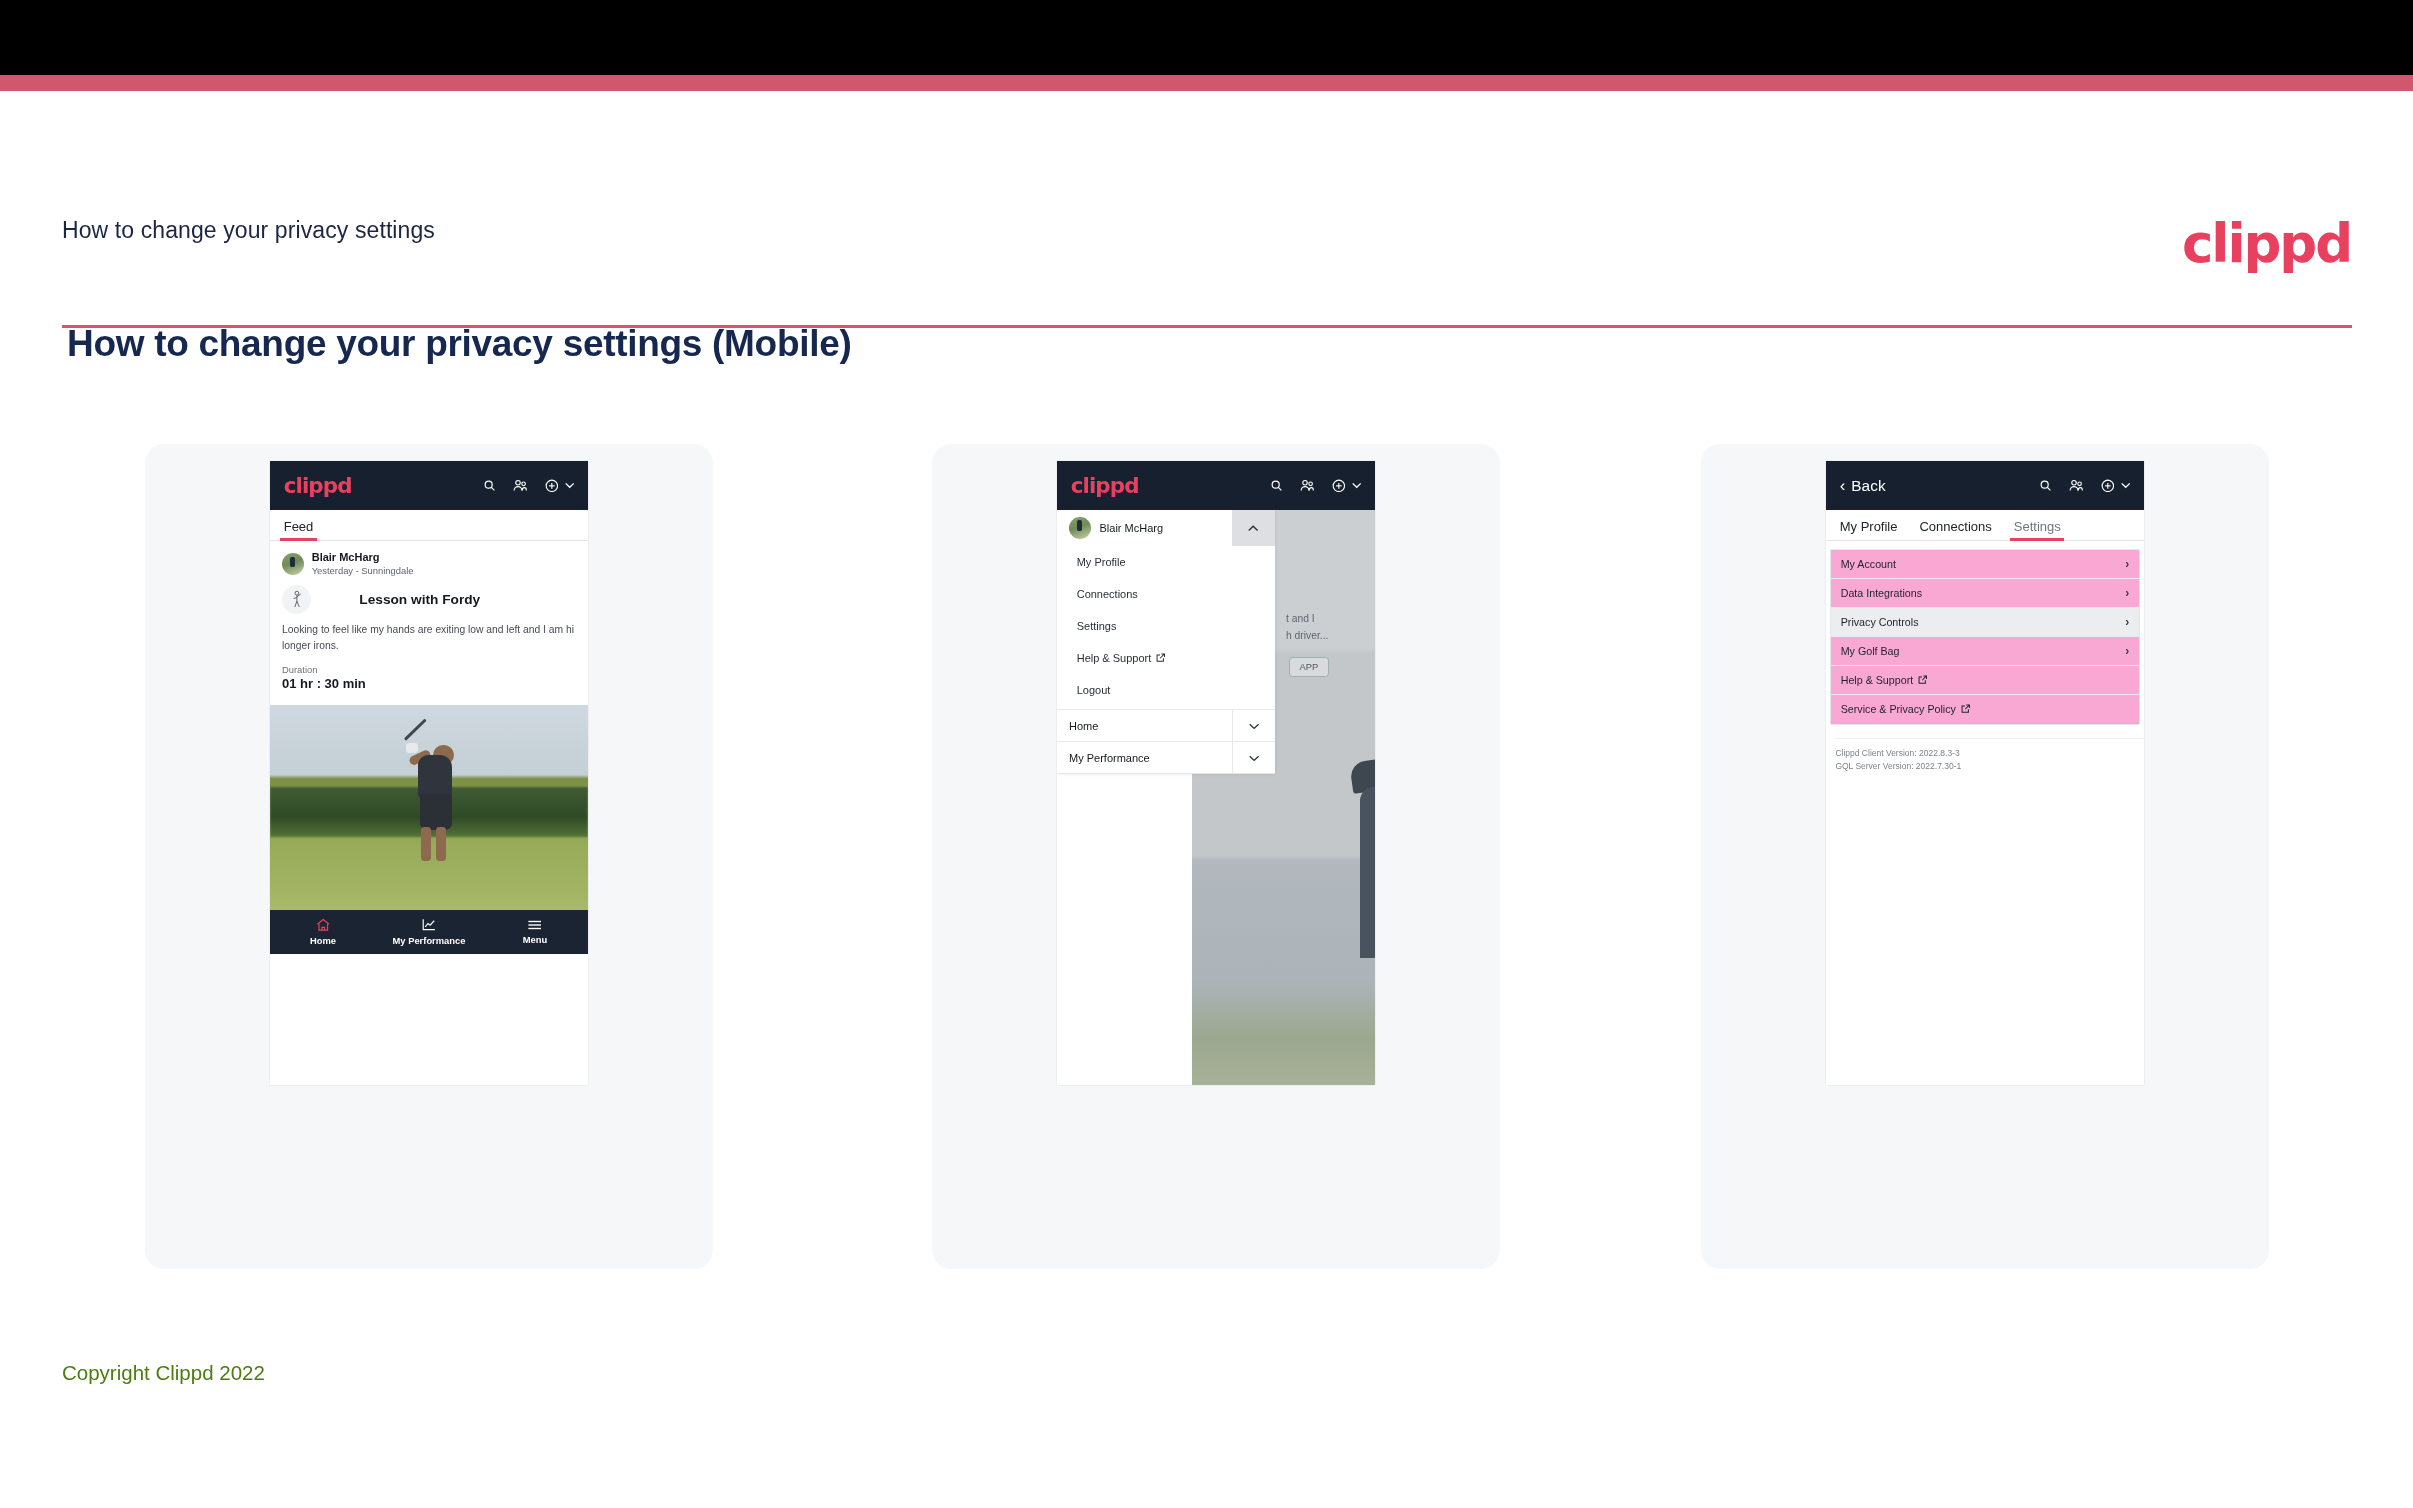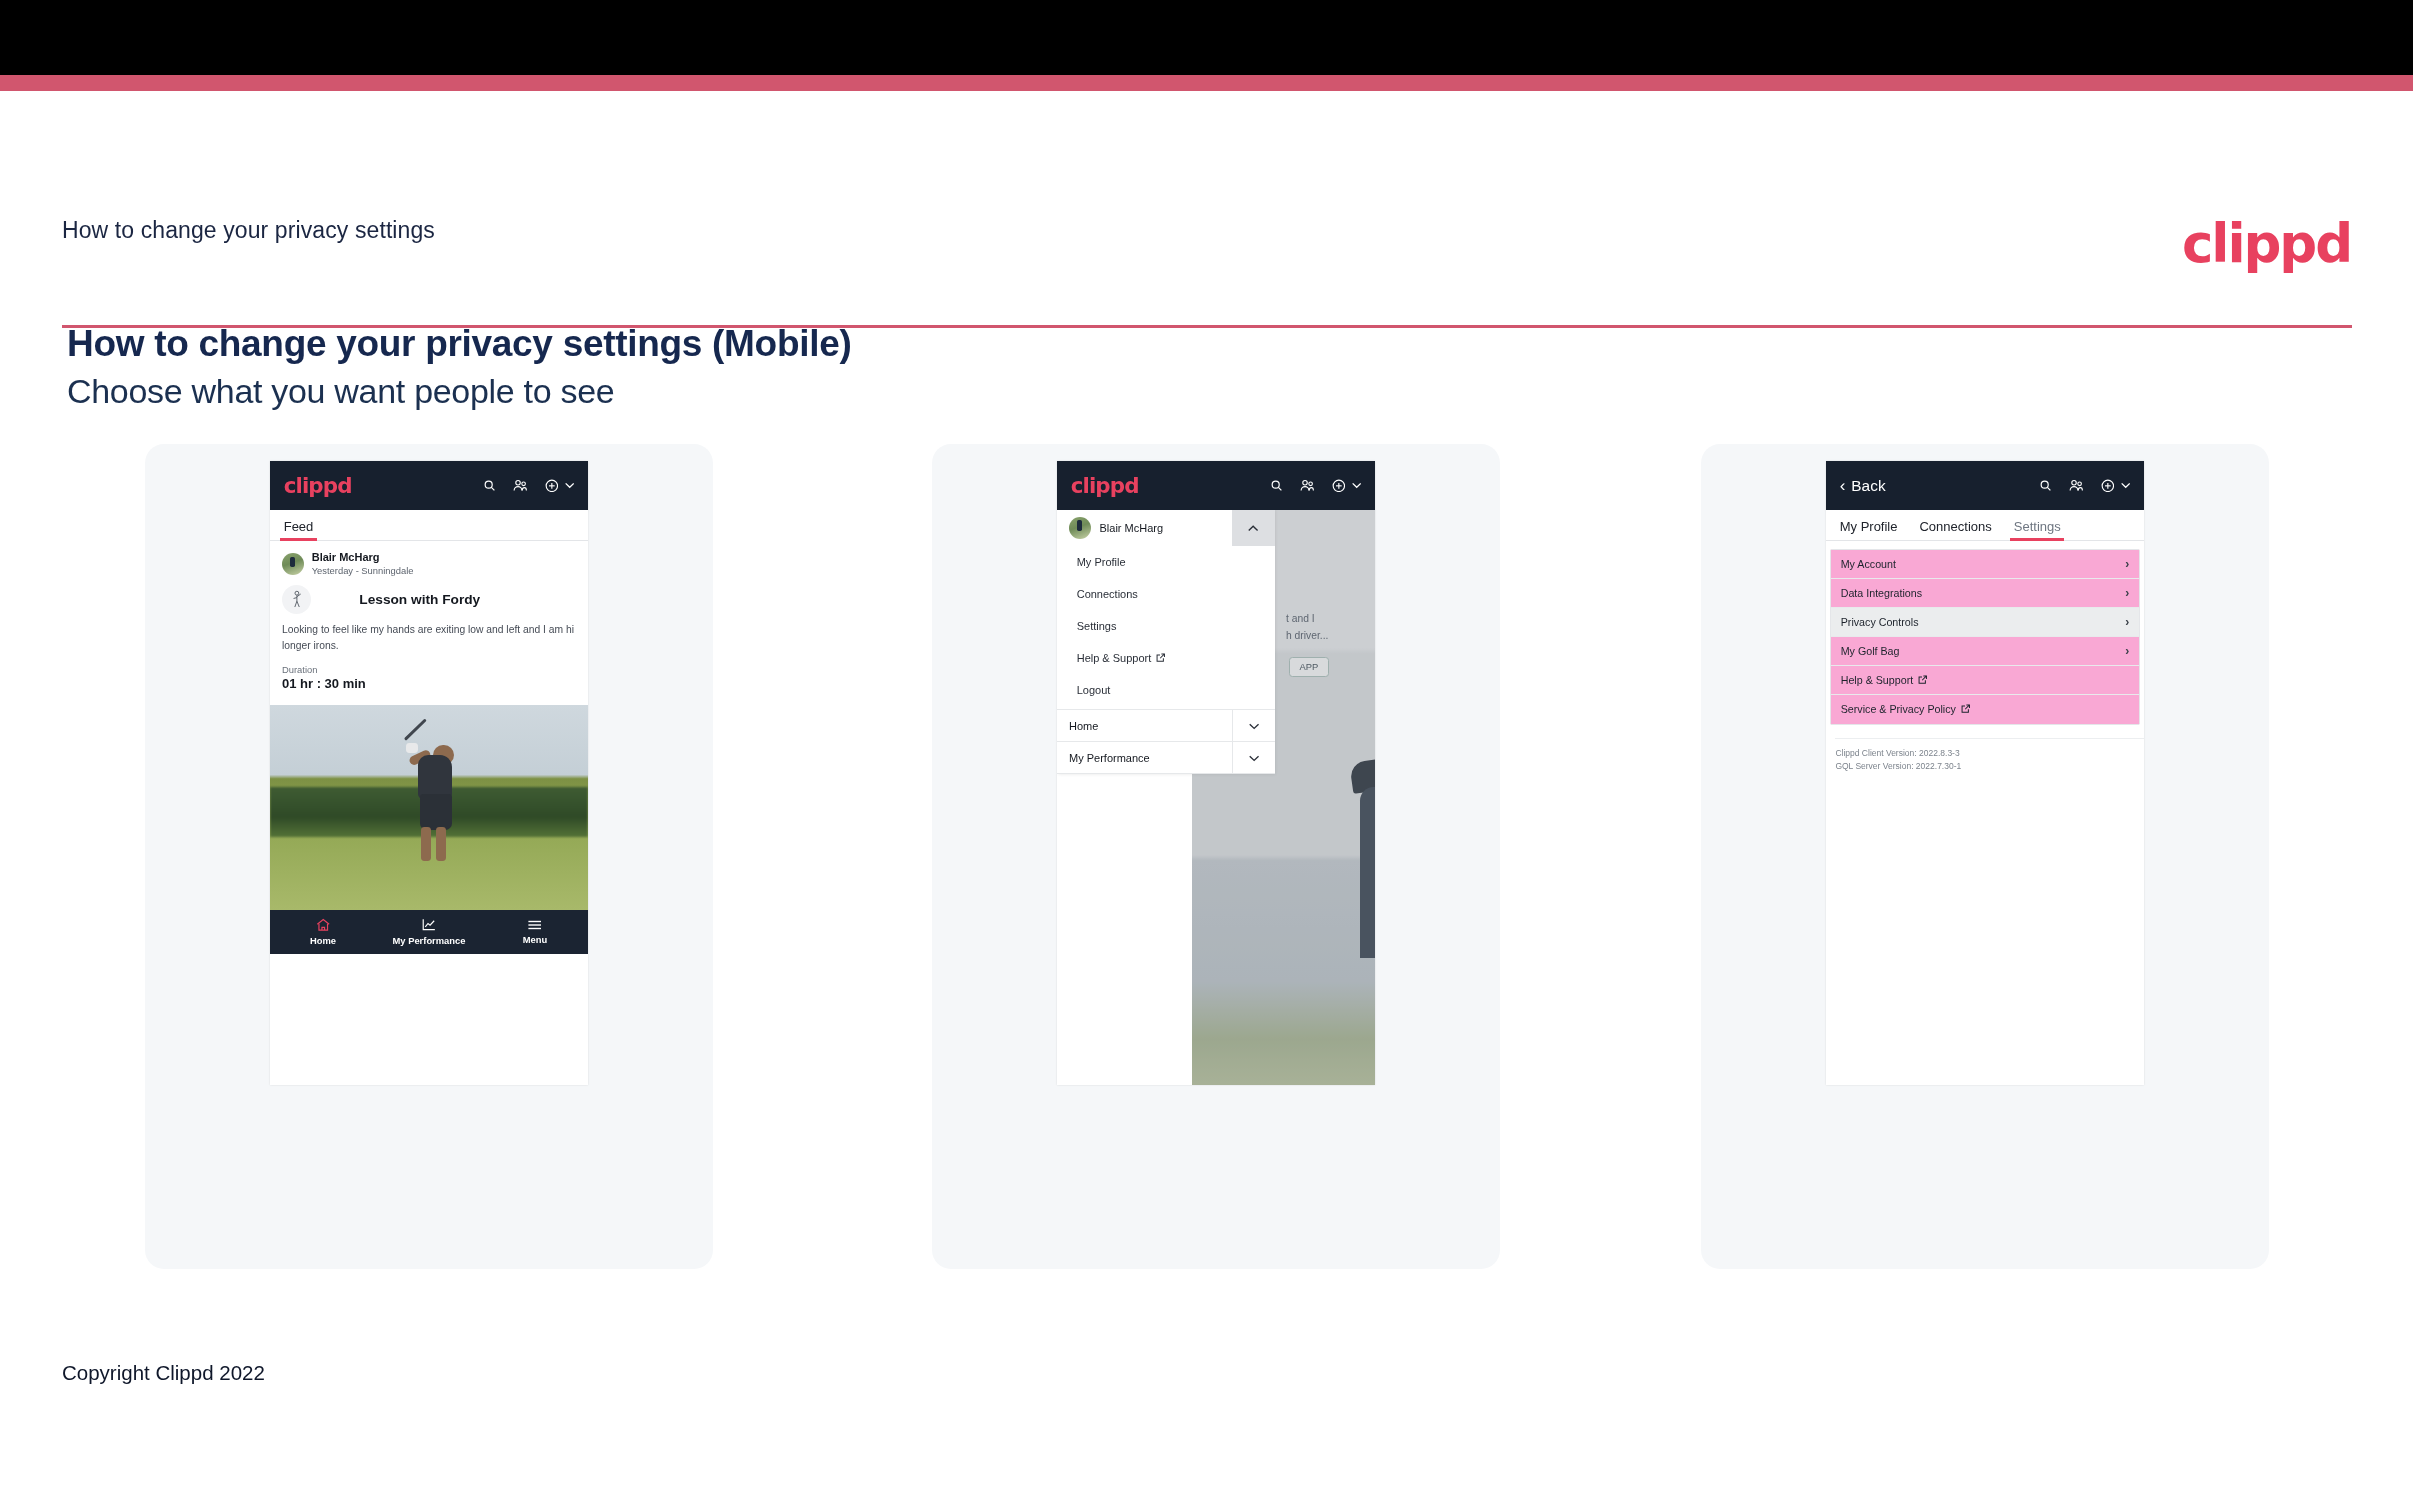--- a/index.html
+++ b/index.html
@@ -186,38 +186,37 @@
     height:29px; display:flex; align-items:center; padding:0 9.4px;
     border-bottom:0.9px solid #e8eaec; font-size:10.7px; color:#1d232c; gap:5.1px;
   }
   .set-row:last-child{ border-bottom:none; }
   .set-row.active{ background:#ebedee; }
   .set-row .chev{ margin-left:auto; color:#3a4049; font-weight:bold; font-size:12px; }
   .versions{ margin:13.7px 0 0 9.4px; border-top:0.9px solid #eceef0; padding-top:7.7px; }
   .versions div{ font-size:8.5px; color:#7c838c; line-height:1.5; }
 
   
-  .footer{ position:absolute; left:62px; top:1361px; font-size:20.5px; color:#0f172a; }
+  .footer{ position:absolute; left:62px; top:1361px; font-size:20.5px; color:#4d7c0f; }
 </style>
 </head>
 <body>
 
 <div class="slide">
 
   <div class="topbar-black"></div>
   <div class="topbar-pink"></div>
 
   <div class="header">
     <div class="header-title">How to change your privacy settings</div>
     <div class="brand-logo">clippd</div>
     <div class="header-rule"></div>
   </div>
 
   <div class="main-title">How to change your privacy settings (Mobile)</div>
-  <div class="sub-title">Choose what you want people to see</div>
 
   <div class="cards">
 
     <div class="card c1">
       <div class="phone p1">
 
         <div class="app-top">
           <div class="app-logo">clippd</div>
           <div class="app-top-icons">
             <span class="ico">

